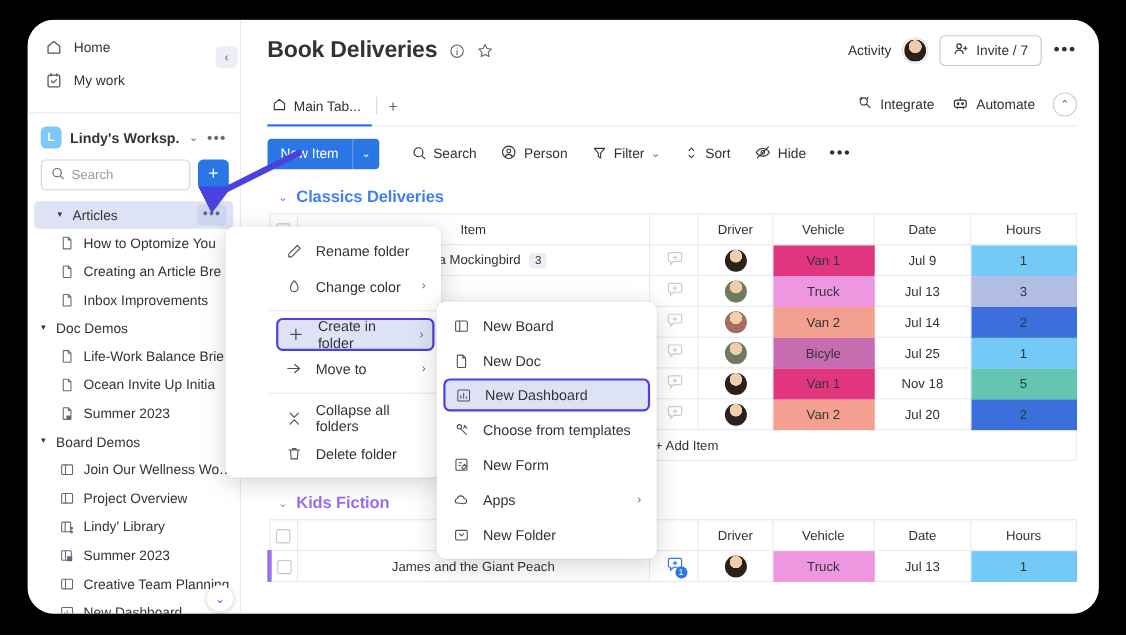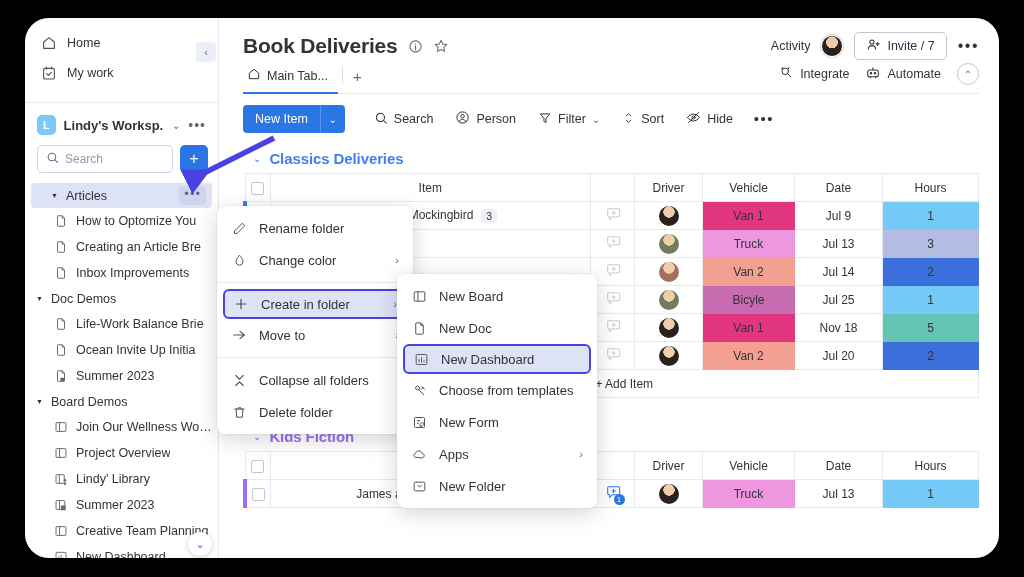--- a/index.html
+++ b/index.html
@@ -114,21 +114,21 @@
     background: radial-gradient(circle at 50% 32%, #f0c9a8 0 34%, #2b2018 36% 100%);
     border: 1px solid #fff; box-shadow: 0 0 0 1px #d9dbe3;
   }
   .invite-btn {
     display: flex; align-items: center; gap: 6px; height: 28px;
     padding: 0 11px; border: 1px solid #c3c6d4; border-radius: 5px;
     font-size: 12.5px; color: #323338; background: #fff; cursor: pointer;
   }
   .dots-btn { color: #323338; font-size: 16px; letter-spacing: 1.5px; cursor: pointer; line-height: 8px; }
 
-  .tabs-line { display: flex; align-items: flex-end; margin-top: 3px; border-bottom: 1px solid #e6e9ef; }
+  .tabs-line { display: flex; align-items: flex-end; margin-top: 24px; border-bottom: 1px solid #e6e9ef; }
   .tab {
     display: flex; align-items: center; gap: 6px;
     padding: 4px 10px 8px 4px; font-size: 12.5px; color: #323338;
     border-bottom: 2px solid #2b76e5; margin-bottom: -1px; cursor: pointer;
   }
   .tab-sep { width: 1px; height: 16px; background: #d5d8e0; margin: 0 10px 10px 4px; }
   .tab-add { font-size: 15px; color: #676879; padding-bottom: 8px; cursor: pointer; }
   .tabs-right { margin-left: auto; display: flex; align-items: center; gap: 16px; padding-bottom: 8px; }
   .tr-item { display: flex; align-items: center; gap: 6px; font-size: 12.5px; color: #323338; cursor: pointer; }
   .round-btn {
@@ -200,21 +200,21 @@
     position: relative;
   }
   .mi .mico { width: 16px; flex: 0 0 16px; color: #505258; display: flex; align-items: center; justify-content: center; }
   .mi .marr { margin-left: auto; color: #676879; font-size: 11px; }
   .mi.selected {
     background: #dde3f5; border: 2px solid #4a41e0; border-radius: 6px;
     margin: 0 6px; padding: 0 8px; height: 30px;
   }
   .msep { height: 1px; background: #e6e9ef; margin: 6px 0; }
 
-  #ctxmenu { left: 192px; top: 188px; width: 196px; }
+  #ctxmenu { left: 180px; top: 188px; width: 196px; padding-left: 40px; }
   #submenu { left: 372px; top: 256px; width: 200px; }
 
   
   #arrow { position: absolute; left: 0; top: 0; width: 1024px; height: 577px; pointer-events: none; z-index: 60; }
 </style>
 </head>
 <body>
 
 <div id="frame">
 <div id="screen">

